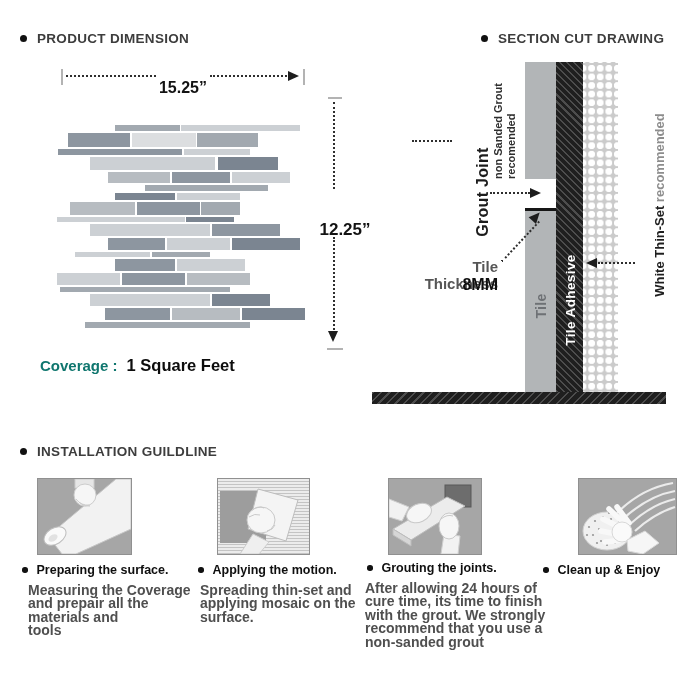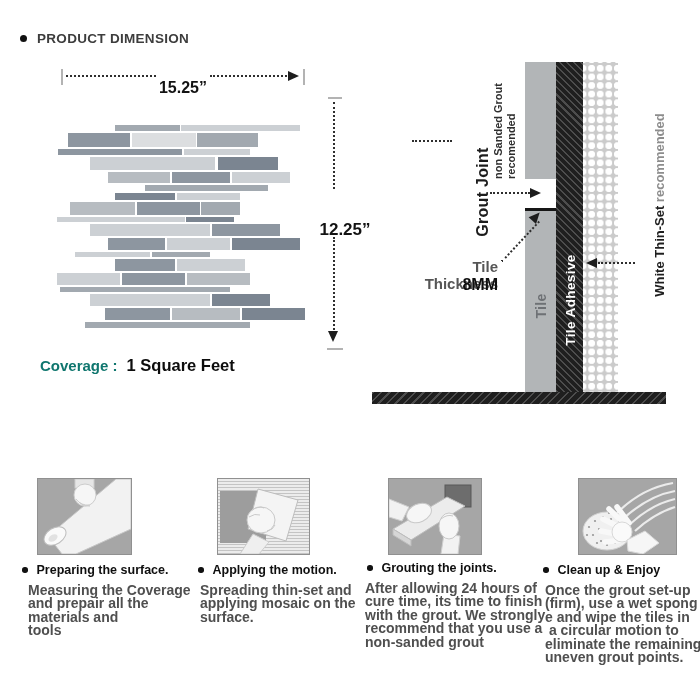--- a/index.html
+++ b/index.html
@@ -123,20 +123,24 @@
   <div class="abs dim-label" style="left:314px;top:208px;width:62px;text-align:center;font-size:17px;">12.25”</div>
   <div class="abs dotline-v" style="left:333px;top:237px;height:93px;"></div>
   <div class="abs arr-down" style="left:328px;top:331px;"></div>
   <div class="abs tick-h" style="left:327px;top:348px;width:16px;"></div>
 
   <div class="abs coverage" style="left:40px;top:356px;">
     <span class="lbl">Coverage :</span>
     <span class="val">1 Square Feet</span>
   </div>
 
+  <div class="abs sec-header" style="left:481px;top:31px;">
+    <span class="dot"></span>
+    <span class="txt">SECTION CUT DRAWING</span>
+  </div>
 
   <div class="abs tile-bar" style="left:525px;top:62px;width:31px;height:117px;"></div>
   <div class="abs tile-bar" style="left:525px;top:208px;width:31px;height:184px;border-top:3px solid #161616;box-sizing:border-box;"></div>
   <div class="abs adhesive-bar" style="left:556px;top:62px;width:27px;height:330px;"></div>
   <div class="abs thinset-bar" style="left:583px;top:62px;width:35px;height:330px;"></div>
   <div class="abs floor-bar" style="left:372px;top:392px;width:294px;height:12px;"></div>
 
   <div class="abs dotline-h" style="left:412px;top:140px;width:40px;"></div>
 
   <div class="abs rot grout-joint" style="left:483px;top:192px;">Grout Joint</div>
@@ -156,20 +160,24 @@
   <div class="abs rot tile-lbl" style="left:541px;top:306px;">Tile</div>
   <div class="abs rot adhesive-lbl" style="left:570px;top:300px;">Tile Adhesive</div>
 
   <div class="abs arr-left" style="left:586px;top:258px;"></div>
   <div class="abs dotline-h" style="left:598px;top:262px;width:37px;"></div>
 
   <div class="abs rot thinset-lbl" style="left:659px;top:205px;">
     <span class="strong">White Thin-Set</span><span class="weak"> recommended</span>
   </div>
 
+  <div class="abs sec-header" style="left:20px;top:444px;">
+    <span class="dot"></span>
+    <span class="txt">INSTALLATION GUILDLINE</span>
+  </div>
 
   <div class="step-img" style="left:37px;top:478px;width:93px;height:75px;">
     <svg width="93" height="75" viewBox="0 0 93 75">
       <polygon points="78,0 93,0 93,50 38,75 24,75 10,57" fill="#f2f2f2" stroke="#c6c6c6" stroke-width="1"></polygon>
       <ellipse cx="17" cy="57" rx="12" ry="8" fill="#fafafa" stroke="#bdbdbd" transform="rotate(-33 17 57)"></ellipse>
       <ellipse cx="15" cy="59" rx="5" ry="3.2" fill="#e2e2e2" transform="rotate(-33 15 59)"></ellipse>
       <rect x="37" y="0" width="19" height="9" fill="#e6e6e6" stroke="#cccccc"></rect>
       <ellipse cx="47" cy="16" rx="11" ry="11" fill="#f6f6f6" stroke="#cccccc"></ellipse>
       <path d="M38,20 q5,7 14,6" fill="none" stroke="#cccccc" stroke-width="1"></path>
       <path d="M42,24 q4,4 10,3" fill="none" stroke="#cccccc" stroke-width="1"></path>
@@ -258,20 +266,14 @@
 materials and
 tools</div>
   <div class="abs step-body" style="left:200px;top:584px;">Spreading thin-set and
 applying mosaic on the
 surface.</div>
   <div class="abs step-body" style="left:365px;top:582px;">After allowing 24 hours of
 cure time, its time to finish
 with the grout. We strongly
 recommend that you use a
 non-sanded grout</div>
-  <div class="abs step-body" style="left:545px;top:584px;">Once the grout set-up
-(firm), use a wet spong
-e and wipe the tiles in
- a circular motion to
-eliminate the remaining
-uneven grout points.</div>
 
 </div>
 
 </body></html>

